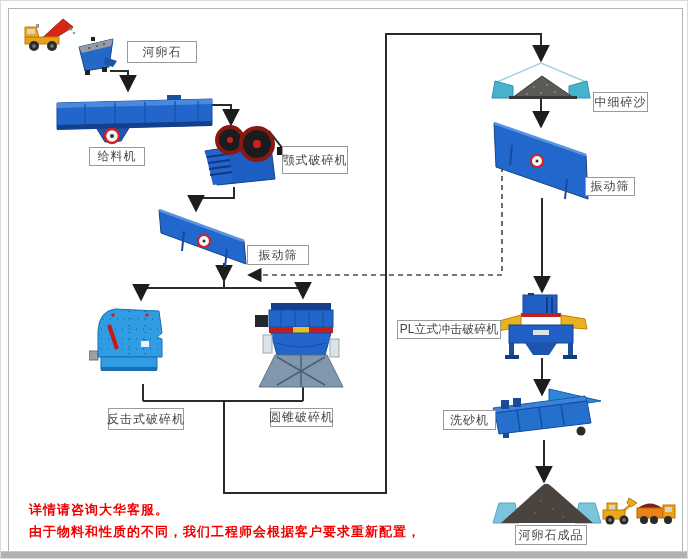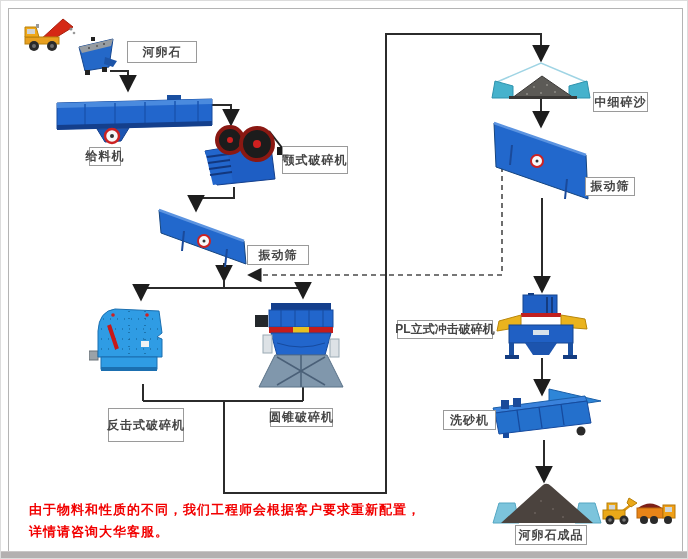--- a/index.html
+++ b/index.html
@@ -16,21 +16,20 @@
     position:absolute;left:0;bottom:0;width:688px;height:7px;
     background:#b3b0b0;border-top:1px solid #c9c6c6;box-sizing:border-box;
   }
   .machine{position:absolute;}
   #connectors{position:absolute;left:0;top:0;}
   .label-box{
     position:absolute;background:#ffffff;border:1px solid #9a9a9a;
     color:#454545;font-size:12px;display:flex;align-items:center;
     justify-content:center;box-sizing:border-box;white-space:nowrap;
     letter-spacing:1px;
-    font-weight:bold;
   }
   .note{
     position:absolute;left:28px;top:498px;color:#f20000;font-weight:bold;
     font-size:13px;line-height:22px;letter-spacing:1px;
   }
 </style>
 </head>
 <body>
 
 <div id="stage">
@@ -271,31 +270,31 @@
     <path d="M3,10 Q15,1 27,10 Z" fill="#7c2018"></path>
     <rect x="2" y="10" width="26" height="10" fill="#e88418" stroke="#b86408"></rect>
     <rect x="28" y="7" width="12" height="13" fill="#f0a018" stroke="#b87808"></rect>
     <rect x="30" y="9" width="7" height="5" fill="#cfd6da"></rect>
     <circle cx="9" cy="22" r="4" fill="#2a2a2a"></circle>
       <circle cx="19" cy="22" r="4" fill="#2a2a2a"></circle>
     <circle cx="33" cy="22" r="4" fill="#2a2a2a"></circle>
   </svg>
 
   <div class="label-box" style="left:126px;top:40px;width:70px;height:22px">河卵石</div>
-  <div class="label-box" style="left:88px;top:146px;width:32px;height:19px">给料机</div>
+  <div class="label-box" style="left:88px;top:146px;width:56px;height:19px">给料机</div>
   <div class="label-box" style="left:281px;top:145px;width:66px;height:28px">颚式破碎机</div>
   <div class="label-box" style="left:246px;top:244px;width:62px;height:20px">振动筛</div>
-  <div class="label-box" style="left:107px;top:407px;width:76px;height:34px">反击式破碎机</div>
+  <div class="label-box" style="left:107px;top:407px;width:76px;height:22px">反击式破碎机</div>
   <div class="label-box" style="left:269px;top:407px;width:63px;height:19px">圆锥破碎机</div>
   <div class="label-box" style="left:592px;top:91px;width:55px;height:20px">中细碎沙</div>
   <div class="label-box" style="left:584px;top:176px;width:50px;height:19px">振动筛</div>
-  <div class="label-box" style="left:396px;top:319px;width:96px;height:19px;letter-spacing:0">PL立式冲击破碎机</div>
+  <div class="label-box" style="left:396px;top:319px;width:104px;height:19px;letter-spacing:0">PL立式冲击破碎机</div>
   <div class="label-box" style="left:442px;top:409px;width:53px;height:20px">洗砂机</div>
   <div class="label-box" style="left:514px;top:524px;width:72px;height:20px">河卵石成品</div>
 
   <div class="note">
+    <div>详情请咨询大华客服。</div>
     <div>由于物料和性质的不同，我们工程师会根据客户要求重新配置，</div>
-    <div>详情请咨询大华客服。</div>
   </div>
 
   <div class="inner-frame"></div>
   <div class="footer-strip"></div>
 </div>
 
 </body></html>

